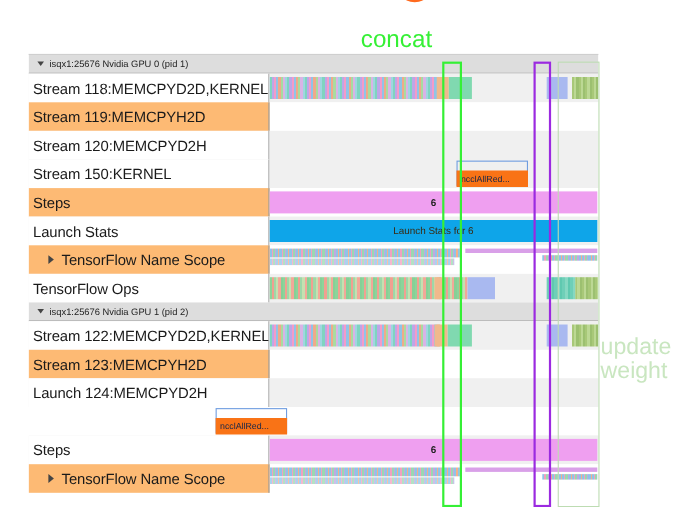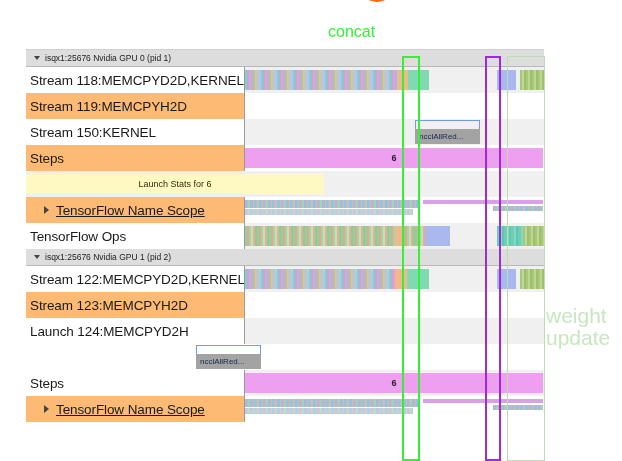--- a/index.html
+++ b/index.html
@@ -18,21 +18,21 @@
 
   
   .annot {
     position: absolute;
     font-family: "Liberation Sans", sans-serif;
     white-space: nowrap;
     line-height: 1.05;
   }
   #annot-concat {
     left: 328px; top: 24px;
-    font-size: 16px;
+    font-size: 22px;
     color: #35f035;
   }
   #annot-split {
     left: 461px; top: 21px;
     font-size: 24px;
     color: #9b2ae0;
     margin-top: 27px;
   }
   #annot-nccl {
     left: 429px; top: 105px;
@@ -99,21 +99,21 @@
     align-items: center;
     font-size: 13.5px;
     color: #1a1a1a;
     background: #fdba74;
     border-right: 1px solid #9a9a9a;
     white-space: nowrap;
     overflow: hidden;
     letter-spacing: -0.1px;
   }
   .row.alt > .row-label { background: #ffffff; }
-  .row-label.indent { padding-left: 18px; text-decoration: underline; }
+  .row-label.indent { padding-left: 18px; }
   .row-label .caret {
     display: inline-block;
     width: 0; height: 0;
     border-top: 4px solid transparent;
     border-bottom: 4px solid transparent;
     border-left: 5px solid #444;
     margin-right: 7px;
   }
   .row-track {
     position: relative;
@@ -168,21 +168,21 @@
   .dense-olive {
     background-image: repeating-linear-gradient(90deg,
       #a8c878 0px, #a8c878 2px,
       #bcd894 2px, #bcd894 4px,
       #9cc070 4px, #9cc070 6px);
   }
   .solid-steps {
     background: #ef9ff0;
   }
   .solid-launch {
-    background: #fef9c3;
+    background: #0ea5e9;
     text-decoration: underline;
   }
   .block-mint  { background: #80d9b0; }
   .block-blue  { background: #a9b9f0; }
   .block-peach { background: #f0b98c; }
 
   .bar-text {
     position: absolute;
     top: 0; left: 0; right: 0; bottom: 0;
     display: flex;
@@ -199,21 +199,21 @@
     top: 1px;
     height: 23px;
     border: 1px solid #6f9de0;
     box-sizing: border-box;
     background: transparent;
   }
   .nccl-fill {
     position: absolute;
     top: 10px;
     height: 15px;
-    background: #a3a3a3;
+    background: #f97316;
     display: flex;
     align-items: center;
     padding-left: 4px;
     box-sizing: border-box;
     font-size: 8px;
     color: #15264a;
     overflow: hidden;
     white-space: nowrap;
   }
 
@@ -246,22 +246,22 @@
 
   <div id="orange-blob"></div>
 
   <div class="annot" id="annot-concat">concat</div>
 
   <div class="annot" id="annot-split">split</div>
 
   <div class="annot" id="annot-nccl">nccl</div>
 
   <div class="annot" id="annot-weight-update">
+    <div>update</div>
     <div>weight</div>
-    <div>update</div>
   </div>
 
   <div id="panel">
 
     <div class="grp-header">
       <span class="tri"></span>
       <span>isqx1:25676 Nvidia GPU 0 (pid 1)</span>
     </div>
 
     <div class="row alt">
@@ -273,40 +273,45 @@
         <div class="strip block-blue" style="left:252px;width:19px;"></div>
         <div class="strip dense-olive" style="left:275px;width:46px;"></div>
       </div>
     </div>
 
     <div class="row">
       <div class="row-label">Stream 119:MEMCPYH2D</div>
       <div class="row-track"></div>
     </div>
 
+    <div class="row alt">
+      <div class="row-label">Stream 120:MEMCPYD2H</div>
+      <div class="row-track"></div>
+    </div>
 
 
     <div class="row alt">
       <div class="row-label">Stream 150:KERNEL</div>
       <div class="row-track">
         <div class="nccl-box" style="left:170px;width:65px;"></div>
         <div class="nccl-fill" style="left:170px;width:65px;">ncclAllRed...</div>
       </div>
     </div>
 
     <div class="row">
       <div class="row-label">Steps</div>
       <div class="row-track">
         <div class="strip solid-steps" style="left:0px;width:298px;">
           <div class="bar-text dark">6</div>
         </div>
       </div>
     </div>
 
     <div class="row alt">
+      <div class="row-label">Launch Stats</div>
       <div class="row-track">
         <div class="strip solid-launch" style="left:0px;width:298px;">
           <div class="bar-text">Launch Stats for 6</div>
         </div>
       </div>
     </div>
 
     <div class="row">
       <div class="row-label indent">
         <span class="caret"></span>

